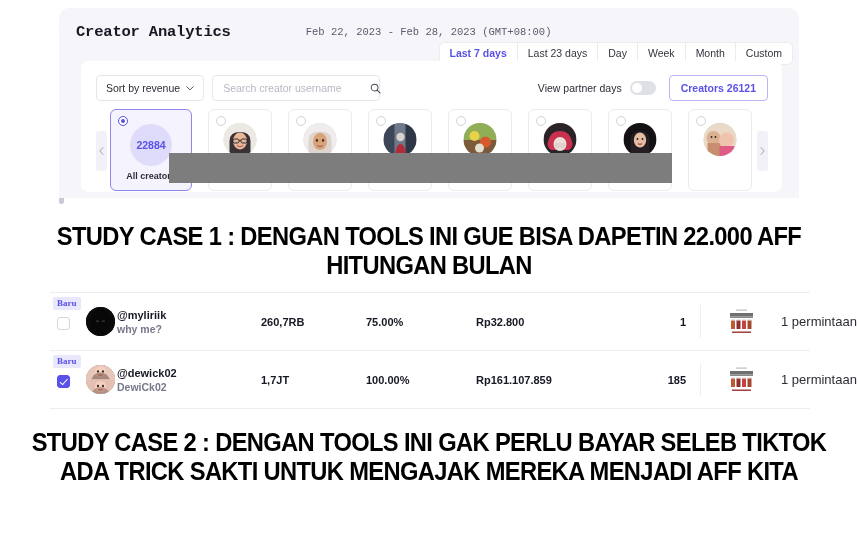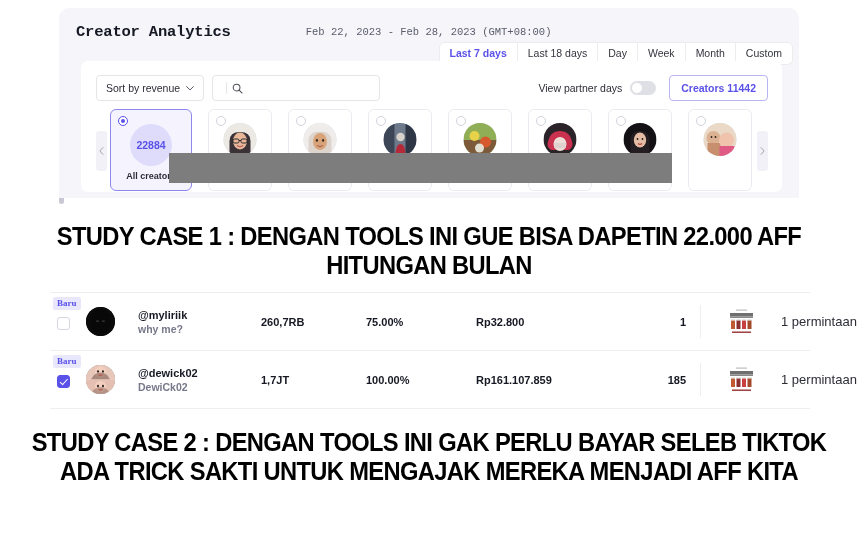--- a/index.html
+++ b/index.html
@@ -186,21 +186,21 @@
     box-sizing:border-box;cursor:pointer;
   }
   .row-checkbox.checked{
     background:#5a51e8;border-color:#5a51e8;
   }
   .row-checkbox.checked::after{
     content:"";position:absolute;left:3.6px;top:1px;width:3px;height:6.5px;
     border:solid #fff;border-width:0 1.7px 1.7px 0;transform:rotate(42deg);
   }
   .cell-creator{
-    flex:0 0 175px;display:flex;align-items:center;gap:23px;
+    flex:0 0 175px;display:flex;align-items:center;gap:2px;
   }
   .row-avatar{
     width:29px;height:29px;border-radius:50%;overflow:hidden;flex:0 0 29px;
     background:#111;
   }
   .creator-handle{font-size:11px;font-weight:bold;color:#161823;line-height:14px;}
   .creator-nickname{font-size:10.5px;color:#76778a;line-height:14px;font-weight:bold;}
   .cell-num{
     font-size:11px;font-weight:bold;color:#161823;text-align:left;
   }
@@ -231,54 +231,55 @@
 
 <div id="analytics-panel">
 
   <div class="panel-header">
     <div id="page-title">Creator Analytics</div>
     <div id="date-range">Feb 22, 2023 - Feb 28, 2023 (GMT+08:00)</div>
   </div>
 
   <div id="range-tabs">
     <div class="range-tab active">Last 7 days</div>
-    <div class="range-tab">Last 18 days</div>
+    <div class="range-tab">Last 23 days</div>
     <div class="range-tab">Day</div>
     <div class="range-tab">Week</div>
     <div class="range-tab">Month</div>
     <div class="range-tab">Custom</div>
   </div>
 
   <div id="creator-card">
 
     <div class="toolbar">
 
       <div id="sort-select">
         <span>Sort by revenue</span>
         <span>
           <svg class="icon-svg" width="8" height="5" viewBox="0 0 8 5">
               <path d="M0.6 0.6 L4 3.9 L7.4 0.6" fill="none" stroke="#5b5c6b" stroke-width="1" stroke-linecap="round"></path>
             </svg>
         </span>
       </div>
 
       <div id="search-box">
+        <input id="search-input" type="text" placeholder="Search creator username" style="">
         <div class="sep-v"></div>
         <span>
           <svg class="icon-svg" width="11" height="11" viewBox="0 0 12 12">
             <circle cx="5" cy="5" r="3.7" fill="none" stroke="#4a4b57" stroke-width="1.1"></circle>
             <line x1="7.8" y1="7.8" x2="11" y2="11" stroke="#4a4b57" stroke-width="1.1" stroke-linecap="round"></line>
           </svg>
         </span>
       </div>
 
       <div class="toolbar-right">
         <span id="partner-label">View partner days</span>
         <div id="partner-toggle"></div>
-        <div id="creators-count-button">Creators 11442</div>
+        <div id="creators-count-button">Creators 26121</div>
       </div>
     </div>
 
     <div id="carousel">
 
       <div class="car-arrow" id="carousel-prev">
         <svg class="icon-svg" width="5" height="8" viewBox="0 0 5 8">
             <path d="M4 0.6 L0.8 4 L4 7.4" fill="none" stroke="#9a9bab" stroke-width="0.9" stroke-linecap="round"></path>
           </svg>
       </div>

